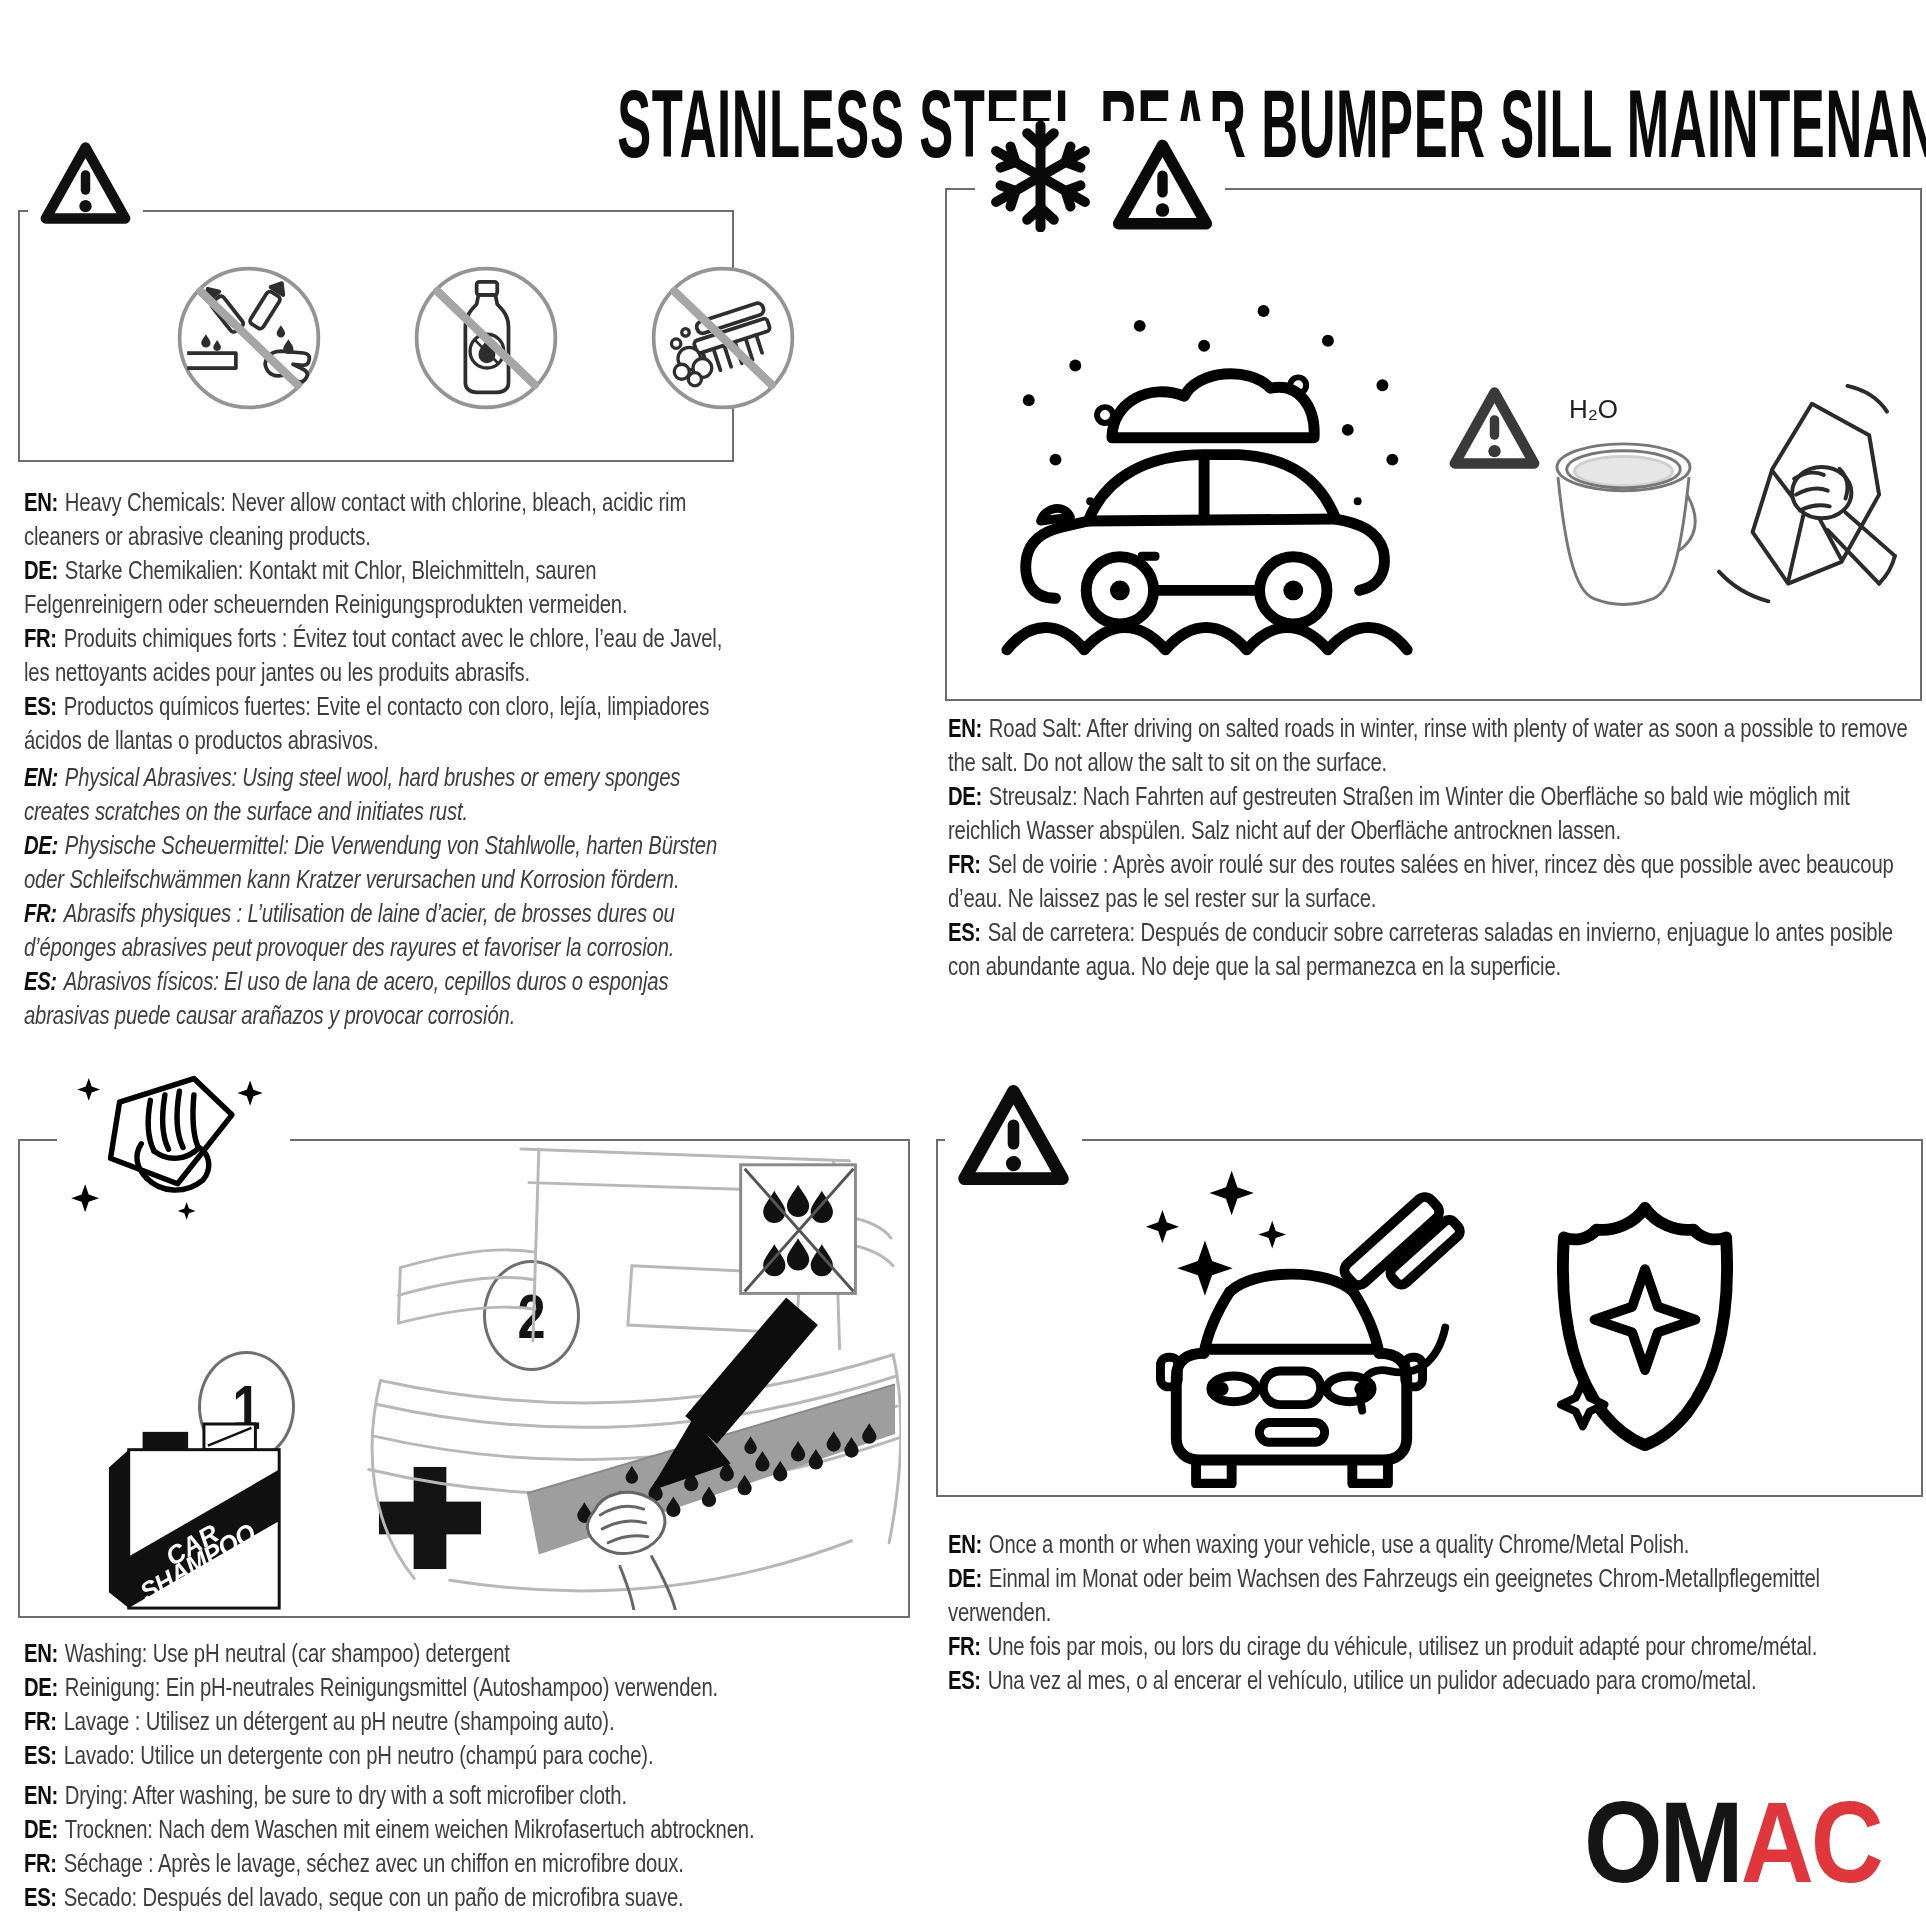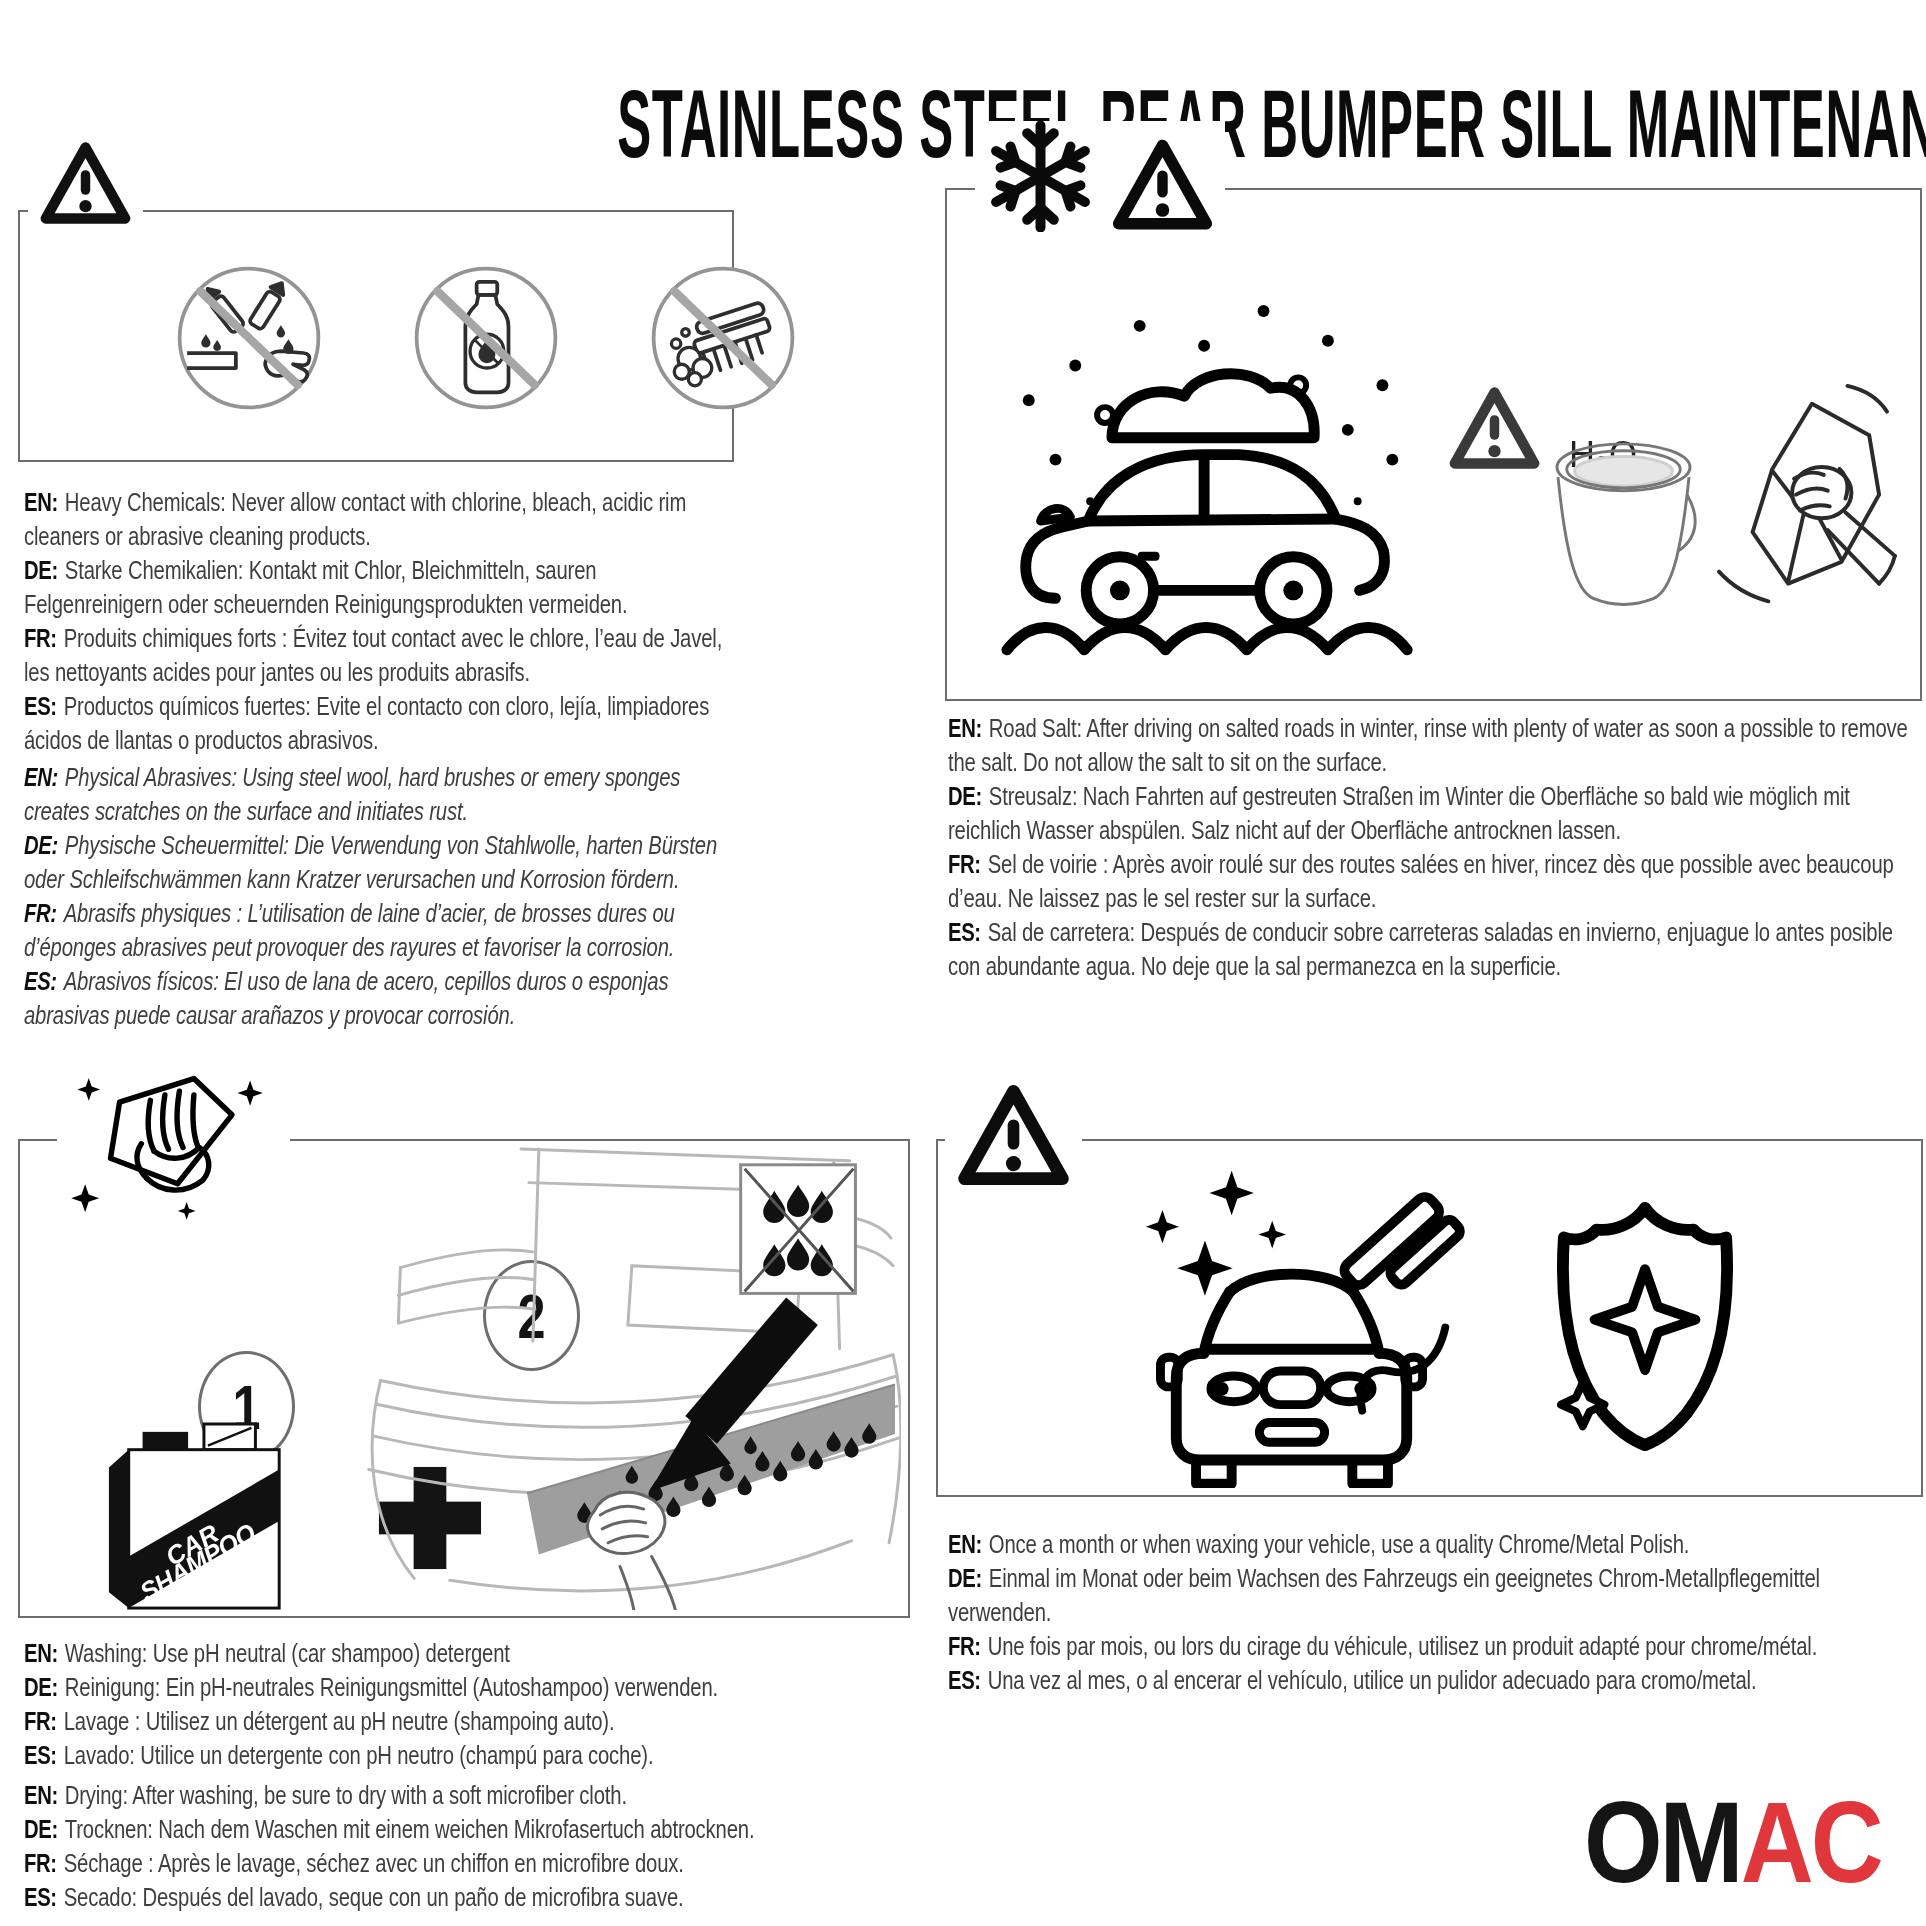--- a/index.html
+++ b/index.html
@@ -18,21 +18,21 @@
   .cond{transform:scaleX(0.78);transform-origin:0 0;letter-spacing:-0.2px;}
   .w-left{width:909px;}
   .w-right{width:1250px;}
   .tblock p{margin:0;}
   .tblock b{color:#0f0f0f;margin-right:9px;letter-spacing:-0.5px;}
   
   .stepnum{position:absolute;border:3px solid #6f6f6f;border-radius:50%;background:#fff;
            display:flex;align-items:center;justify-content:center;
            font-weight:bold;color:#141414;font-size:63px;}
   .stepnum span{transform:scaleX(0.8);}
-  .h2o{position:absolute;font-size:36px;color:#222;margin-top:40px;}
+  .h2o{position:absolute;font-size:26px;color:#222;}
   .logo{position:absolute;font-weight:bold;font-size:103px;letter-spacing:-3px;white-space:nowrap;
         transform:scale(0.98,1.12);transform-origin:0 50%;}
   .abs{position:absolute;}
   svg{display:block;}
 </style>
 </head>
 <body>
 
 <div id="canvas">
 

